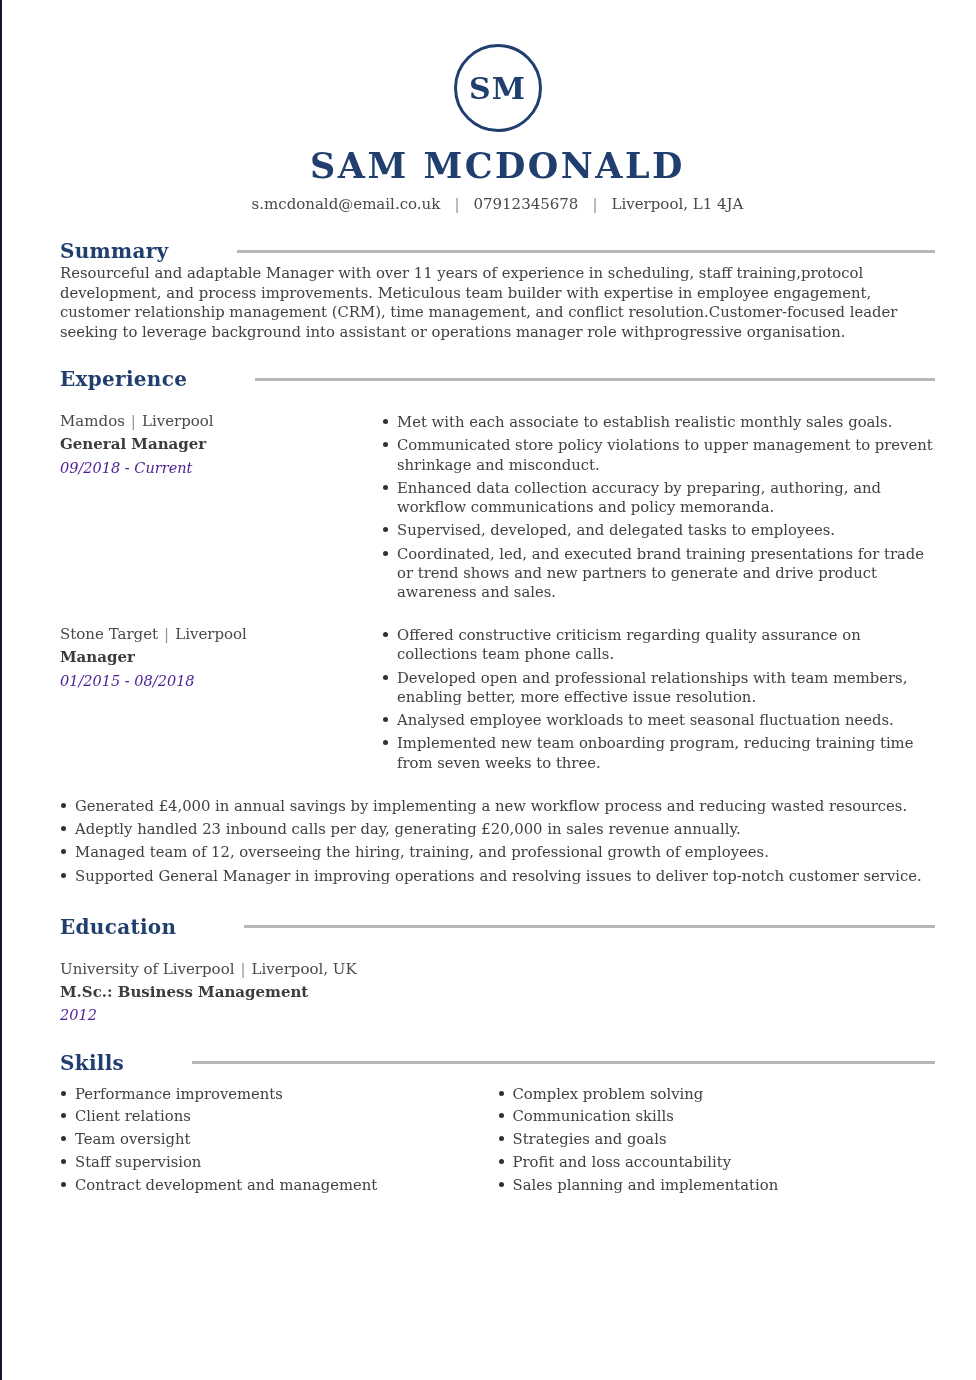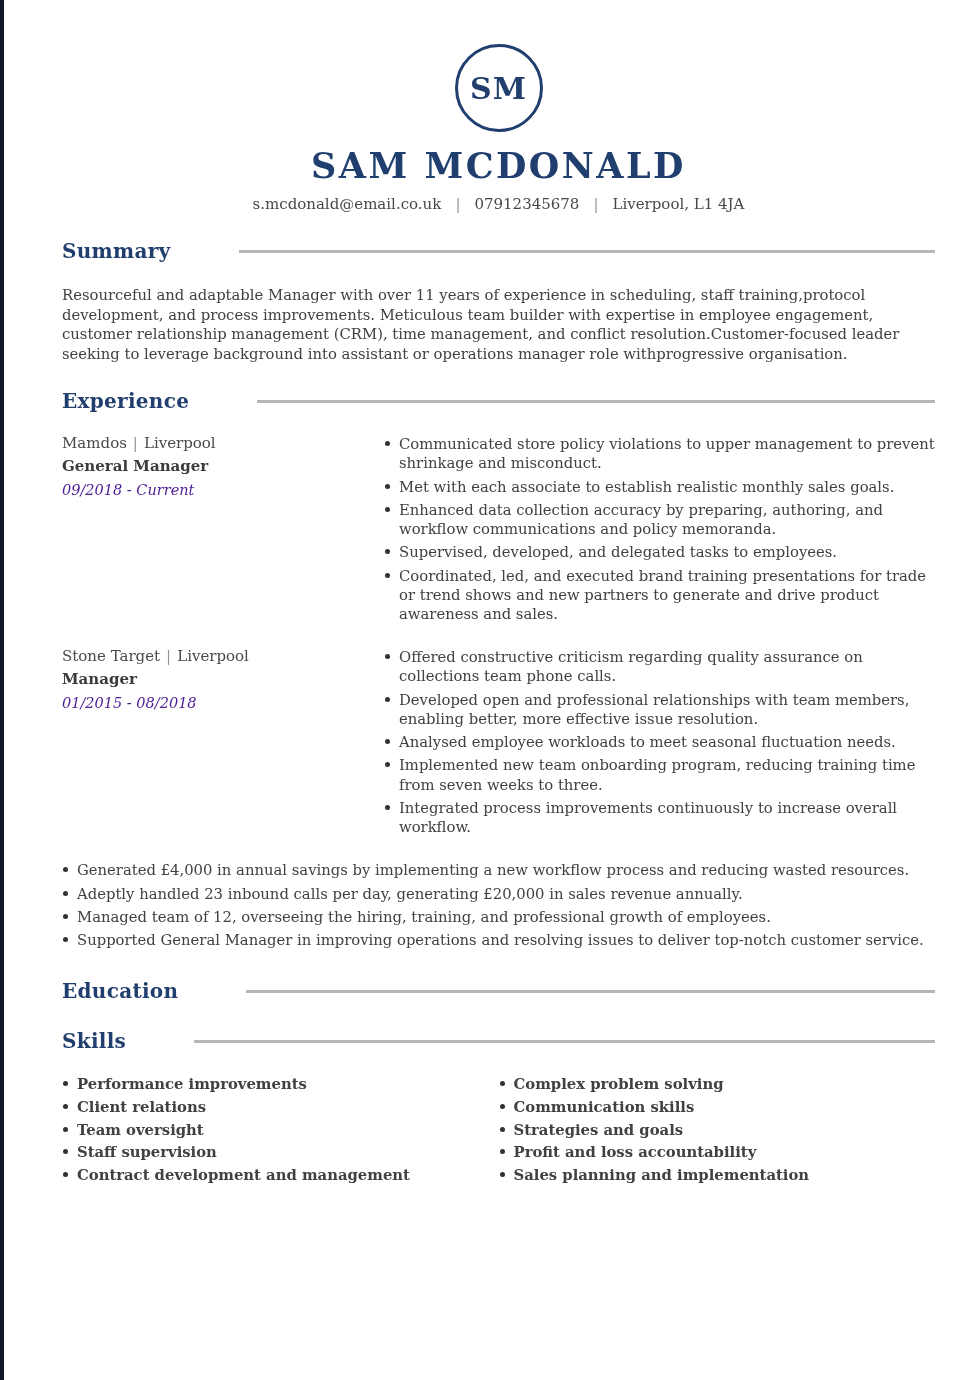--- a/index.html
+++ b/index.html
@@ -8,21 +8,21 @@
     width: 976px;
     height: 1380px;
     font-family: "DejaVu Serif", "Liberation Serif", serif;
     color: var(--text, #414141);
     overflow: hidden;
   }
   .page {
     width: 976px;
     height: 1380px;
     background: #ffffff;
-    border-left: 4px solid #0f172a;
+    border-left: 2px solid #0f172a;
     padding: 44px 41px 0 58px;
   }
 
   
   .header { text-align: center; }
   .monogram {
     width: 88px; height: 88px;
     margin: 0 auto;
     border: 3px solid var(--navy, #203e6e);
     border-radius: 50%;
@@ -57,21 +57,20 @@
     white-space: nowrap;
   }
   .rule {
     flex: 1; height: 3px;
     margin-left: 24px;
     background: var(--rule, #b4b7ba);
   }
 
   
   .summary-text {
-    margin-top: 22px;
     font-size: 14.8px;
     line-height: 1.32;
     color: var(--text, #414141);
   }
 
   
   .jobs { margin-top: 21px; }
   .job { display: flex; margin-bottom: 20px; }
   .job-left { flex: 0 0 322px; padding-right: 20px; }
   .company-line { font-size: 15px; color: #47494c; line-height: 1.28; }
@@ -94,21 +93,21 @@
     left: 1px; top: 7px;
     width: 5px; height: 5px;
     border-radius: 50%;
     background: #2f3134;
   }
 
   
   .edu { margin-top: 21px; }
 
   
-  .skills-cols { display: flex; margin-top: 21px; font-weight: bold; }
+  .skills-cols { display: flex; margin-top: 9px; }
   .skills-col { flex: 1; }
   .skills-col ul.bullets li { margin-bottom: 3.5px; }
 </style>
 </head>
 <body>
 
 <div class="page">
 
   <div class="header">
     <div class="monogram">
@@ -139,22 +138,22 @@
       <div class="job">
         <div class="job-left">
           <div class="company-line">
             <span>Mamdos</span><span class="pipe-sm">|</span><span>Liverpool</span>
           </div>
           <div class="job-role">General Manager</div>
           <div class="job-dates">09/2018 - Current</div>
         </div>
         <div class="job-right">
           <ul class="bullets">
+            <li>Met with each associate to establish realistic monthly sales goals.</li>
             <li>Communicated store policy violations to upper management to prevent shrinkage and misconduct.</li>
-            <li>Met with each associate to establish realistic monthly sales goals.</li>
             <li>Enhanced data collection accuracy by preparing, authoring, and workflow communications and policy memoranda.</li>
             <li>Supervised, developed, and delegated tasks to employees.</li>
             <li>Coordinated, led, and executed brand training presentations for trade or trend shows and new partners to generate and drive product awareness and sales.</li>
           </ul>
         </div>
       </div>
 
       <div class="job">
         <div class="job-left">
           <div class="company-line">
@@ -162,21 +161,20 @@
           </div>
           <div class="job-role">Manager</div>
           <div class="job-dates">01/2015 - 08/2018</div>
         </div>
         <div class="job-right">
           <ul class="bullets">
             <li>Offered constructive criticism regarding quality assurance on collections team phone calls.</li>
             <li>Developed open and professional relationships with team members, enabling better, more effective issue resolution.</li>
             <li>Analysed employee workloads to meet seasonal fluctuation needs.</li>
             <li>Implemented new team onboarding program, reducing training time from seven weeks to three.</li>
-            <li>Integrated process improvements continuously to increase overall workflow.</li>
           </ul>
         </div>
       </div>
 
       <div class="job">
         <div class="job-right">
           <ul class="bullets">
             <li>Generated £4,000 in annual savings by implementing a new workflow process and reducing wasted resources.</li>
             <li>Adeptly handled 23 inbound calls per day, generating £20,000 in sales revenue annually.</li>
             <li>Managed team of 12, overseeing the hiring, training, and professional growth of employees.</li>
@@ -185,20 +183,27 @@
         </div>
       </div>
 
     </div>
   </section>
 
   <section>
     <div class="sec-head">
       <h2>Education</h2>
       <div class="rule"></div>
+    </div>
+    <div class="edu">
+      <div class="company-line">
+        <span>University of Liverpool</span><span class="pipe-sm">|</span><span>Liverpool, UK</span>
+      </div>
+      <div class="job-role">M.Sc.: Business Management</div>
+      <div class="job-dates">2012</div>
     </div>
   </section>
 
   <section>
     <div class="sec-head">
       <h2>Skills</h2>
       <div class="rule"></div>
     </div>
     <div class="skills-cols">
       <div class="skills-col">

